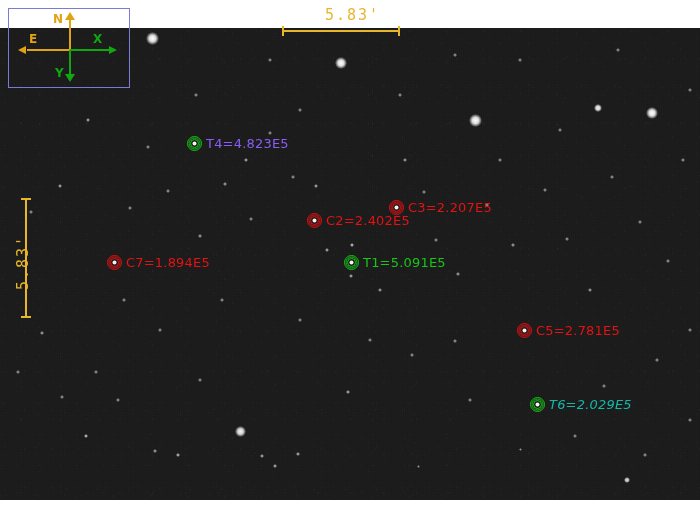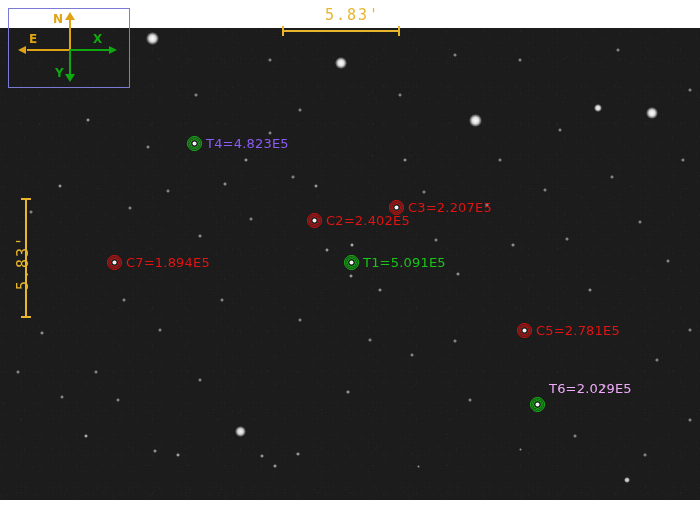--- a/index.html
+++ b/index.html
@@ -220,21 +220,21 @@
           <div class="ring" style="width: 7px; height: 7px; border-width: 1px;"></div>
           <div class="core"></div>
         </div>
         <div class="mlabel m-red" style="color: rgb(228, 18, 18); left: 536px; top: 296px;">C5=2.781E5</div>
         <div class="marker m-green" style="left: 537px; top: 376px; width: 1px; height: 1px;">
           <div class="ring" style="width: 13px; height: 13px; border-width: 1px;"></div>
           <div class="ring" style="width: 10px; height: 10px; border-width: 1px;"></div>
           <div class="ring" style="width: 7px; height: 7px; border-width: 1px;"></div>
           <div class="core"></div>
         </div>
-        <div class="mlabel m-green" style="color: #f0abfc; left: 549px; top: 354px;">T6=2.029E5</div>
+        <div class="mlabel m-green" style="color: #14b8a6; left: 549px; top: 370px; font-style: italic;">T6=2.029E5</div>
       </div>
   </div>
 
   <div id="compass">
 
     <div class="axline" style="left:60px;top:10px;width:2px;height:32px;background:#e0a314;"></div>
     <div class="axhead" style="left:56px;top:3px;border-width:0 5px 8px 5px;border-color:transparent transparent #e0a314 transparent;"></div>
     <div class="axlabel gold" style="left:44px;top:4px;">N</div>
 
     <div class="axline" style="left:18px;top:40px;width:44px;height:2px;background:#e0a314;"></div>

